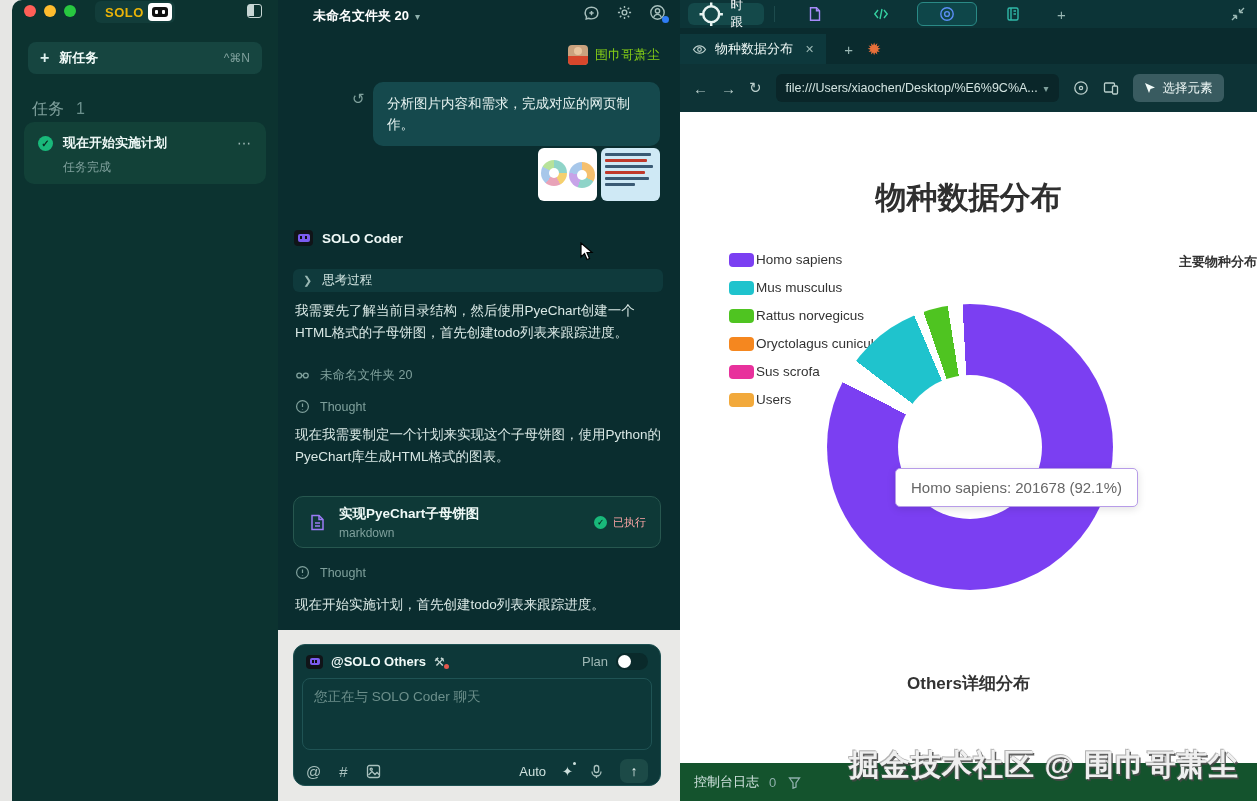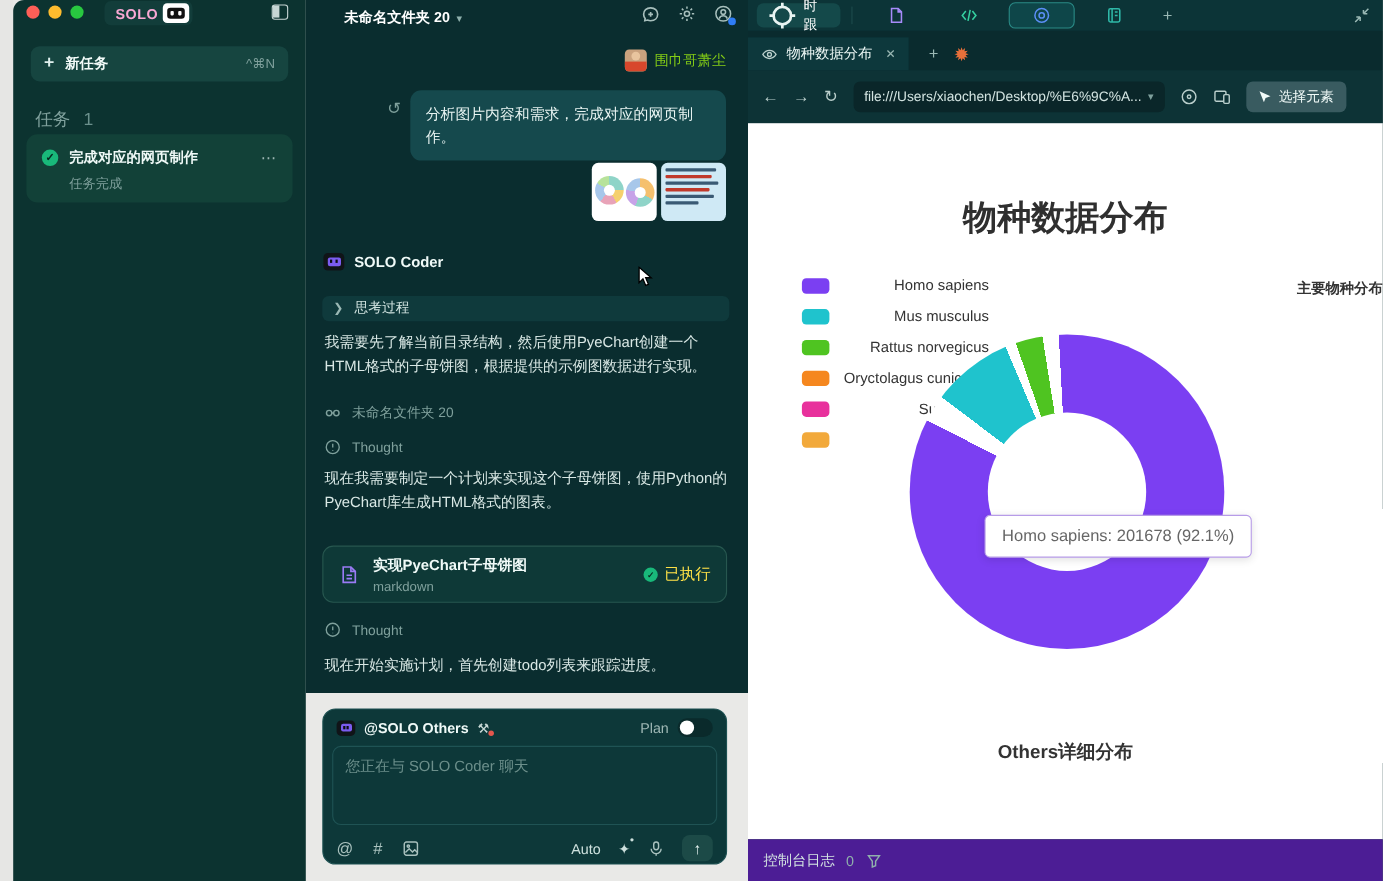--- a/index.html
+++ b/index.html
@@ -8,21 +8,21 @@
   .app { position:absolute; inset:0; }
   .desktop-strip { position:absolute; left:0; top:0; width:12px; height:801px; background:#e6e6e4; }
 
   
   .sidebar { position:absolute; left:12px; top:0; width:266px; height:801px;
     background:#0c3330; border-top-left-radius:10px; }
   .traffic { position:absolute; top:5px; left:12px; display:flex; gap:8px; }
   .tl { width:12px; height:12px; border-radius:50%; }
   .solo-chip { position:absolute; left:83px; top:1px; height:22px; display:flex; align-items:center;
     gap:4px; background:#123d3a; border-radius:6px; padding:0 3px 0 10px; }
-  .solo-chip b { color:#f9a8d4; font-size:13px; letter-spacing:.5px; }
+  .solo-chip b { color:#eab308; font-size:13px; letter-spacing:.5px; }
   .robot-box { width:24px; height:18px; background:#fff; border-radius:4px; display:flex; align-items:center; justify-content:center; }
   .robot-face { width:16px; height:10px; background:#111; border-radius:3px; position:relative; }
   .robot-face:before, .robot-face:after { content:""; position:absolute; top:3px; width:3px; height:4px; background:#fff; border-radius:1px; }
   .robot-face:before { left:3px; } .robot-face:after { right:3px; }
   .panel-toggle { position:absolute; right:16px; top:4px; width:15px; height:14px;
     border:1.5px solid #c7d6d4; border-radius:3px; }
   .panel-toggle:before { content:""; position:absolute; left:0; top:0; width:6px; height:11px; background:#c7d6d4; }
   .newtask-btn { position:absolute; left:16px; top:42px; width:234px; height:32px; background:#164540;
     border-radius:8px; display:flex; align-items:center; padding:0 12px; color:#fff; }
   .newtask-btn .plus { font-size:16px; color:#dff0ee; margin-right:10px; font-weight:bold; }
@@ -78,21 +78,21 @@
   .meta-row { position:absolute; left:17px; display:flex; align-items:center; gap:10px; color:#7fa09c; font-size:12.5px; }
   .meta-row svg { width:15px; height:15px; }
   .exec-card { position:absolute; left:15px; top:496px; width:368px; height:52px; background:#0e3937;
     border:1px solid #27574f; border-radius:10px; display:flex; align-items:center; padding:0 14px; gap:12px; }
   .doc-ic svg { width:19px; height:19px; display:block; }
   .exec-mid { flex:1; }
   .exec-title { color:#f0faf8; font-size:13.5px; font-weight:bold; }
   .exec-sub { color:#7fa09c; font-size:12px; margin-top:3px; }
   .exec-status { display:flex; align-items:center; gap:6px; }
   .exec-status .check-circle { width:13px; height:13px; font-size:8px; }
-  .exec-status .st { color:#fde047; font-size:14px; }
+  .exec-status .st { color:#fca5a5; font-size:11px; }
 
   .input-box { position:absolute; left:15px; top:644px; width:368px; height:142px; background:#0d3839;
     border:1px solid #1d5152; border-radius:12px; }
   .ib-head { display:flex; align-items:center; padding:8px 12px 4px; gap:8px; }
   .ib-agent { color:#f0faf8; font-size:13px; font-weight:bold; }
   .tools-ic { color:#c8d9d6; font-size:12px; position:relative; }
   .tools-ic:after { content:""; position:absolute; right:-4px; bottom:0; width:5px; height:5px; background:#e4574d; border-radius:50%; }
   .ib-plan { margin-left:auto; color:#9fb8b5; font-size:13px; display:flex; align-items:center; gap:8px; }
   .toggle { width:32px; height:17px; background:#0a2a2b; border-radius:9px; position:relative; }
   .toggle .knob { position:absolute; left:2px; top:2px; width:13px; height:13px; background:#fff; border-radius:50%; }
@@ -135,33 +135,33 @@
   .tb-ic { margin-left:14px; color:#b9cecb; }
   .tb-ic svg { width:16px; height:16px; display:block; }
   .select-el-btn { margin-left:14px; height:28px; background:#395b60; border-radius:6px; display:flex;
     align-items:center; gap:7px; padding:0 11px; color:#f2fbf9; font-size:12.5px; }
   .select-el-btn svg { width:12px; height:12px; }
 
   .webpage { position:absolute; left:0; top:112px; width:577px; height:651px; background:#ffffff; overflow:hidden; }
   .pg-title { position:absolute; top:65px; width:100%; text-align:center; font-size:31px; font-weight:bold; color:#2f2f2f; }
   .pg-sub1 { position:absolute; top:141px; width:100%; text-align:right; font-size:13px; font-weight:bold; color:#333; }
   .legend { position:absolute; left:49px; top:140px; }
-  .legend-row { display:flex; align-items:center; gap:13px; margin-bottom:13px;justify-content:space-between; }
+  .legend-row { display:flex; align-items:center; gap:2px; margin-bottom:13px; }
   .legend-chip { width:25px; height:14px; border-radius:4px; }
   .legend-label { font-size:13.5px; color:#333; }
   .donut { position:absolute; border-radius:50%; }
   .donut .hole { position:absolute; background:#fff; border-radius:50%; }
   .main-donut { left:147px; top:192px; width:286px; height:286px; }
   .main-donut .hole { inset:71px; }
   .tooltip { position:absolute; left:215px; top:356px; background:#fff; border:1px solid #b79ce8;
     border-radius:5px; padding:10px 15px; font-size:15px; color:#666; white-space:nowrap;
     box-shadow:0 2px 8px rgba(0,0,0,.12); }
   .pg-sub2 { position:absolute; top:560px; width:100%; text-align:center; font-size:17px; font-weight:bold; color:#333; }
 
-  .console-bar { position:absolute; left:0; top:763px; width:100%; height:38px; background:#4c1d95;
+  .console-bar { position:absolute; left:0; top:763px; width:100%; height:38px; background:#14532d;
     display:flex; align-items:center; color:#d3e4e1; font-size:13px; }
   .console-bar .cnt { color:#8fb0ac; margin-left:10px; }
   .console-bar svg { width:13px; height:13px; margin-left:12px; }
 
   .watermark { position:absolute; right:18px; top:745px; z-index:60; font-size:30px; font-weight:bold;
     color:rgba(250,250,250,.92); text-shadow:0 0 1px #777, 1.5px 1.5px 0 rgba(70,70,70,.85), -1px -1px 0 rgba(120,120,120,.5);
     letter-spacing:1px; white-space:nowrap; }
 
   .cursor { position:absolute; left:580px; top:242px; z-index:70; }
 </style>
@@ -189,21 +189,21 @@
       <span class="plus">+</span>
       <span class="lbl">新任务</span>
       <span class="kbd">^⌘N</span>
     </div>
     <div class="tasks-head">
       <span>任务</span><b>1</b>
     </div>
     <div class="task-card">
       <div class="row1">
         <span class="check-circle">✓</span>
-        <span class="task-title">完成对应的网页制作</span>
+        <span class="task-title">现在开始实施计划</span>
         <span class="dots">⋯</span>
       </div>
       <div class="task-status">任务完成</div>
     </div>
   </div>
 
   <div class="chat">
     <div class="chat-header">
       <div class="chat-title">
         <span>未命名文件夹 20</span><span class="chev">▾</span>
@@ -261,21 +261,21 @@
           <span class="bot-face"></span>
         </span>
       <span class="assistant-name">SOLO Coder</span>
     </div>
 
     <div class="think-row">
       <span class="chev">❯</span>
       <span class="lbl">思考过程</span>
     </div>
 
-    <div class="para" style="top:300px">我需要先了解当前目录结构，然后使用PyeChart创建一个HTML格式的子母饼图，根据提供的示例图数据进行实现。</div>
+    <div class="para" style="top:300px">我需要先了解当前目录结构，然后使用PyeChart创建一个HTML格式的子母饼图，首先创建todo列表来跟踪进度。</div>
 
     <div class="meta-row" style="top:367px">
       <svg viewBox="0 0 16 16" fill="none" stroke="#7fa09c" stroke-width="1.4">
           <circle cx="4.5" cy="8" r="2.6"></circle>
           <circle cx="11.5" cy="8" r="2.6"></circle>
           <path d="M7.1 8h1.8"></path>
         </svg>
       <span>未命名文件夹 20</span>
     </div>
     <div class="meta-row" style="top:399px">
@@ -477,20 +477,21 @@
     </div>
 
     <div class="console-bar">
       <span style="margin-left:14px">控制台日志</span>
       <span class="cnt">0</span>
       <svg viewBox="0 0 13 13" fill="none" stroke="#8fb0ac" stroke-width="1.3">
           <path d="M1.5 2h10L8 7v4l-3 1.2V7z"></path>
         </svg>
     </div>
 
+    <div class="watermark">掘金技术社区 @ 围巾哥萧尘</div>
   </div>
 
   <span class="cursor">
     <svg width="16" height="20" viewBox="0 0 16 20">
         <path d="M1 1l0 14 3.5-3.5 2.5 6 2.5-1-2.5-6H12z" fill="#fff" stroke="#000" stroke-width="1.2"></path>
       </svg>
   </span>
 </div>
 
 </body></html>

